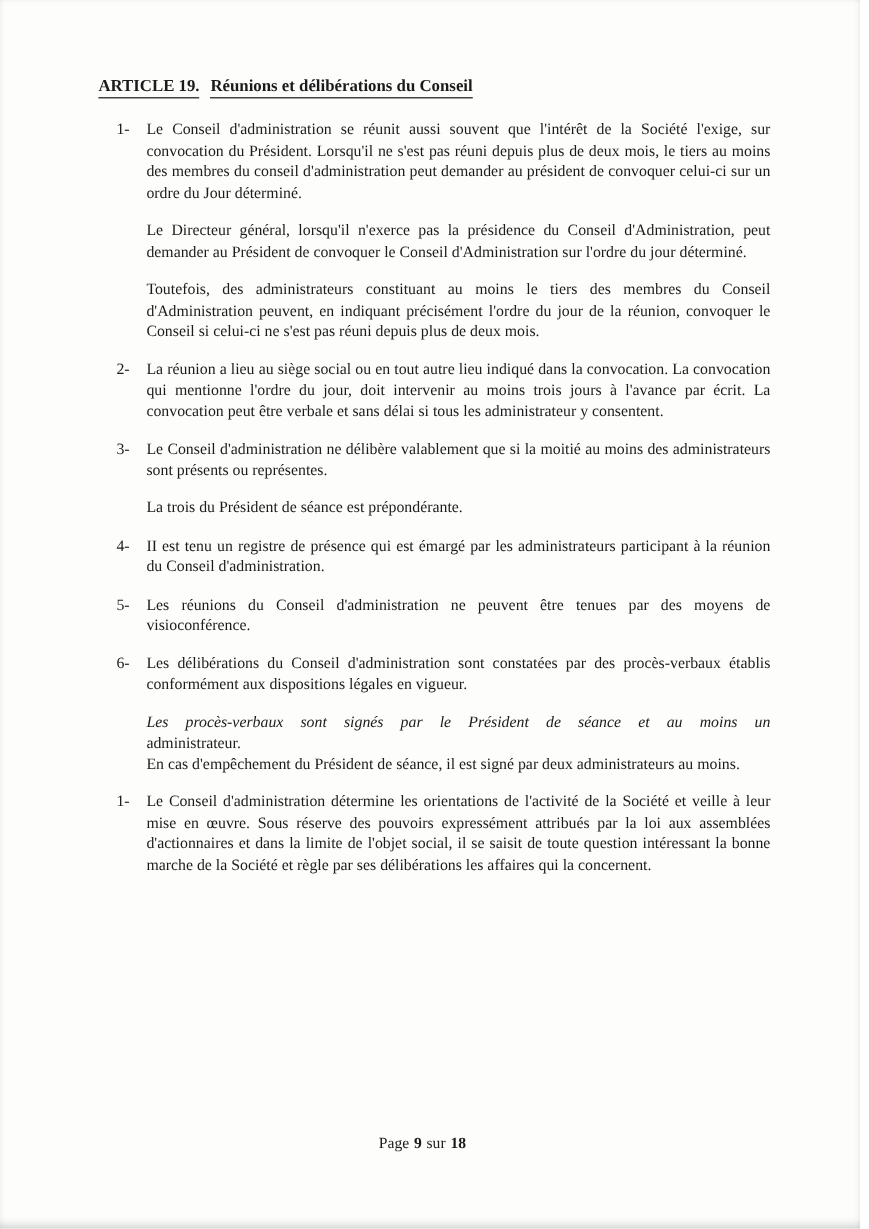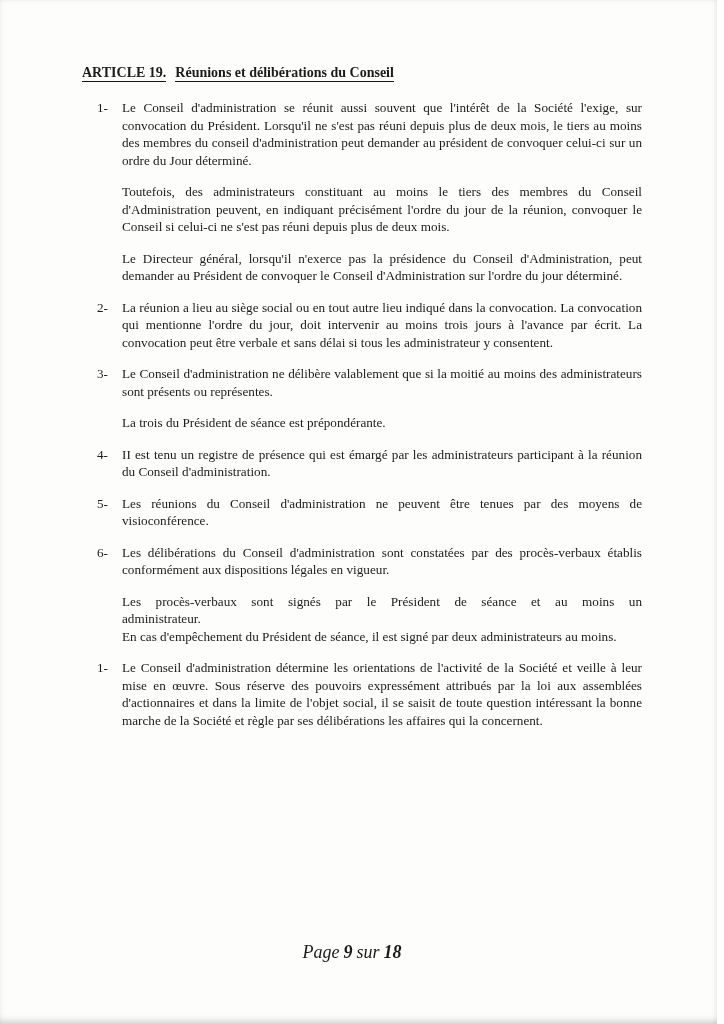--- a/index.html
+++ b/index.html
@@ -56,30 +56,29 @@
   .num {
     flex: 0 0 40px;
     box-sizing: border-box;
     padding-left: 15px;
   }
   .txt {
     flex: 1;
     margin: 0;
     text-align: justify;
   }
-  .txt.stretch { text-align-last: justify; }
+  .txt.stretch { text-align-last: justify; font-style: italic; }
   .footer {
     position: absolute;
     left: 82px;
     top: 944px;
     width: 540px;
     text-align: center;
-    font-size: 18px;
+    font-size: 13px;
     line-height: 17px;
-    font-style: italic;
   }
   .footer span { margin: 0 2px; }
   .footer .pgnum { font-weight: bold; }
 </style>
 </head>
 <body>
 
 <div class="page">
   <div class="content">
 
@@ -87,26 +86,26 @@
       <span class="u art-num">ARTICLE 19.</span><span class="u art-title">Réunions et délibérations du Conseil</span>
     </div>
 
     <div class="row">
       <span class="num">1-</span>
       <p class="txt">Le Conseil d'administration se réunit aussi souvent que l'intérêt de la Société l'exige, sur convocation du Président. Lorsqu'il ne s'est pas réuni depuis plus de deux mois, le tiers au moins des membres du conseil d'administration peut demander au président de convoquer celui-ci sur un ordre du Jour déterminé.</p>
     </div>
 
     <div class="row">
       <span class="num"></span>
-      <p class="txt">Toutefois, des administrateurs constituant au moins le tiers des membres du Conseil d'Administration peuvent, en indiquant précisément l'ordre du jour de la réunion, convoquer le Conseil si celui-ci ne s'est pas réuni depuis plus de deux mois.</p>
+      <p class="txt">Le Directeur général, lorsqu'il n'exerce pas la présidence du Conseil d'Administration, peut demander au Président de convoquer le Conseil d'Administration sur l'ordre du jour déterminé.</p>
     </div>
 
     <div class="row">
       <span class="num"></span>
-      <p class="txt">Le Directeur général, lorsqu'il n'exerce pas la présidence du Conseil d'Administration, peut demander au Président de convoquer le Conseil d'Administration sur l'ordre du jour déterminé.</p>
+      <p class="txt">Toutefois, des administrateurs constituant au moins le tiers des membres du Conseil d'Administration peuvent, en indiquant précisément l'ordre du jour de la réunion, convoquer le Conseil si celui-ci ne s'est pas réuni depuis plus de deux mois.</p>
     </div>
 
     <div class="row">
       <span class="num">2-</span>
       <p class="txt">La réunion a lieu au siège social ou en tout autre lieu indiqué dans la convocation. La convocation qui mentionne l'ordre du jour, doit intervenir au moins trois jours à l'avance par écrit. La convocation peut être verbale et sans délai si tous les administrateur y consentent.</p>
     </div>
 
     <div class="row">
       <span class="num">3-</span>
       <p class="txt">Le Conseil d'administration ne délibère valablement que si la moitié au moins des administrateurs sont présents ou représentes.</p>

